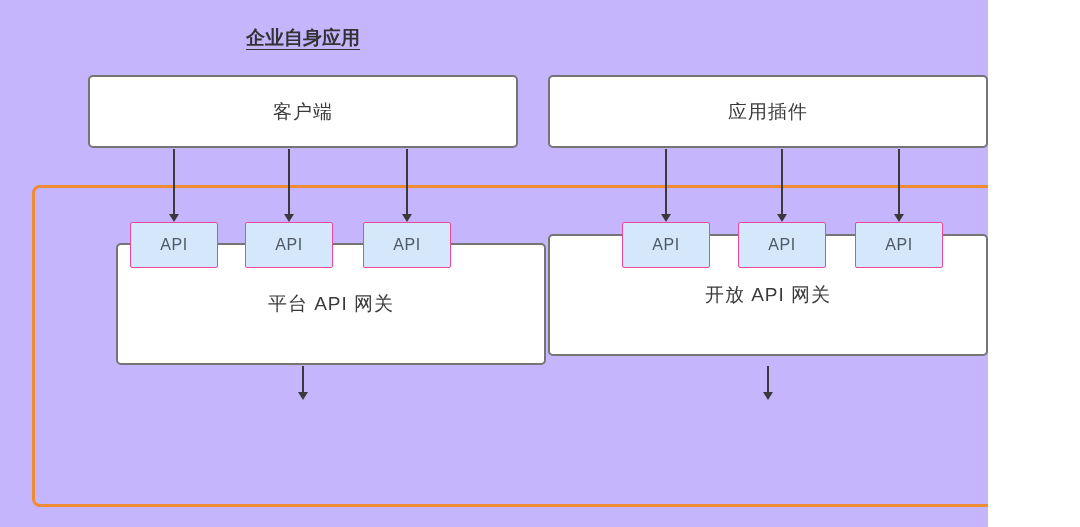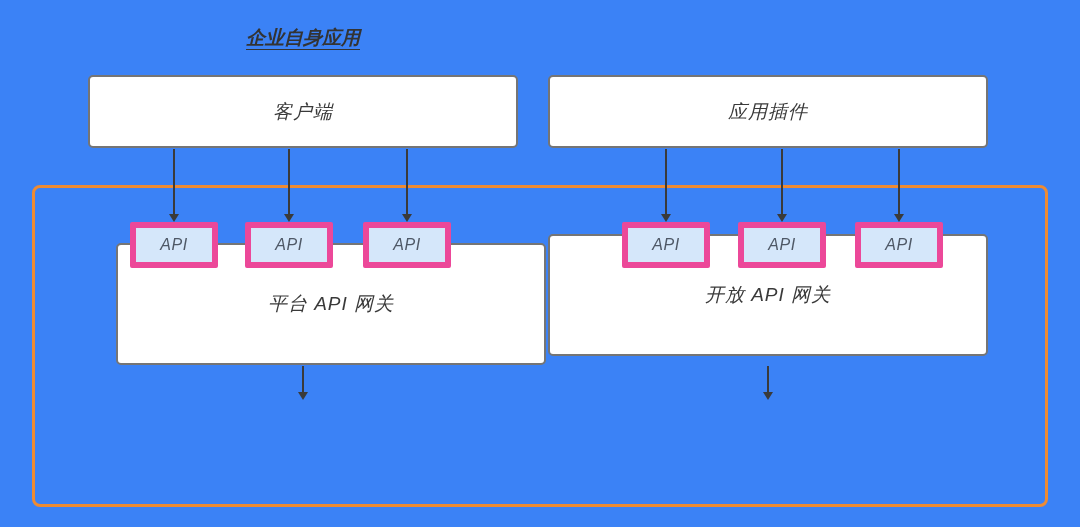--- a/index.html
+++ b/index.html
@@ -1,38 +1,37 @@
 <!DOCTYPE html>
 <html><head>
 <meta charset="utf-8">
 <style>
   html,body{margin:0;padding:0;background:#fff;}
   .canvas{
-    position:relative;width:1080px;height:527px;background:#3b82f6;
+    position:relative;width:988px;height:527px;background:#c4b5fd;
     font-family:"Liberation Sans","DejaVu Sans",sans-serif;color:#333;
     overflow:hidden;
-    font-style:italic;
   }
   .group-title{
     position:absolute;top:26px;height:24px;line-height:24px;
     text-align:center;font-size:19px;font-weight:bold;color:#333;
     text-decoration:underline;text-underline-offset:5px;
   }
   .box{
     position:absolute;background:#ffffff;border:2px solid #757575;border-radius:5px;
     display:flex;align-items:center;justify-content:center;
     font-size:19px;color:#3a3a3a;letter-spacing:1px;box-sizing:border-box;
   }
   .zone{
     position:absolute;left:32px;top:185px;width:1016px;height:322px;
     border:3px solid #EE8B33;border-radius:8px;box-sizing:border-box;background:transparent;
   }
   .chip{
     position:absolute;top:222px;width:88px;height:46px;box-sizing:border-box;
-    background:#D5E7FA;border:6px solid #ec4899;border-radius:2px;
+    background:#D5E7FA;border:1px solid #ec4899;border-radius:2px;
     display:flex;align-items:center;justify-content:center;
     font-size:16px;color:#4E5866;letter-spacing:0.5px;z-index:3;
   }
   .arrow{position:absolute;width:2px;background:#3a3a3a;z-index:2;}
   .arrow::after{
     content:"";position:absolute;bottom:-7px;left:-4px;width:0;height:0;
     border-left:5px solid transparent;border-right:5px solid transparent;
     border-top:8px solid #3a3a3a;
   }
   .gw{z-index:1;}

